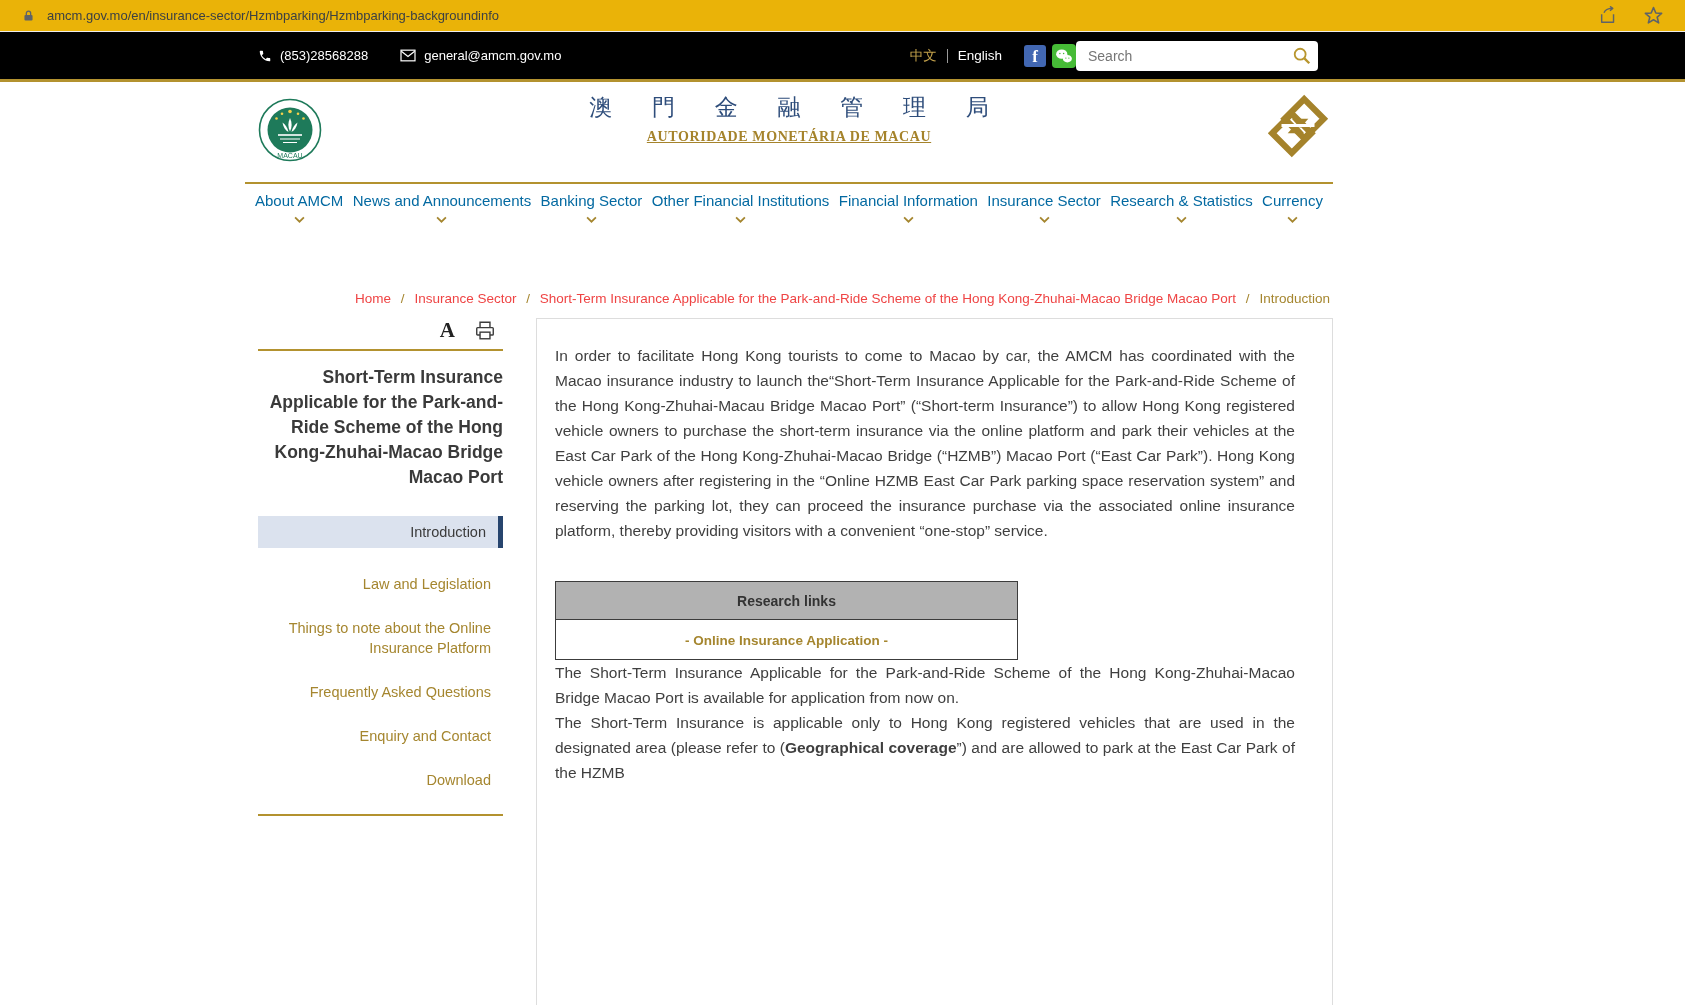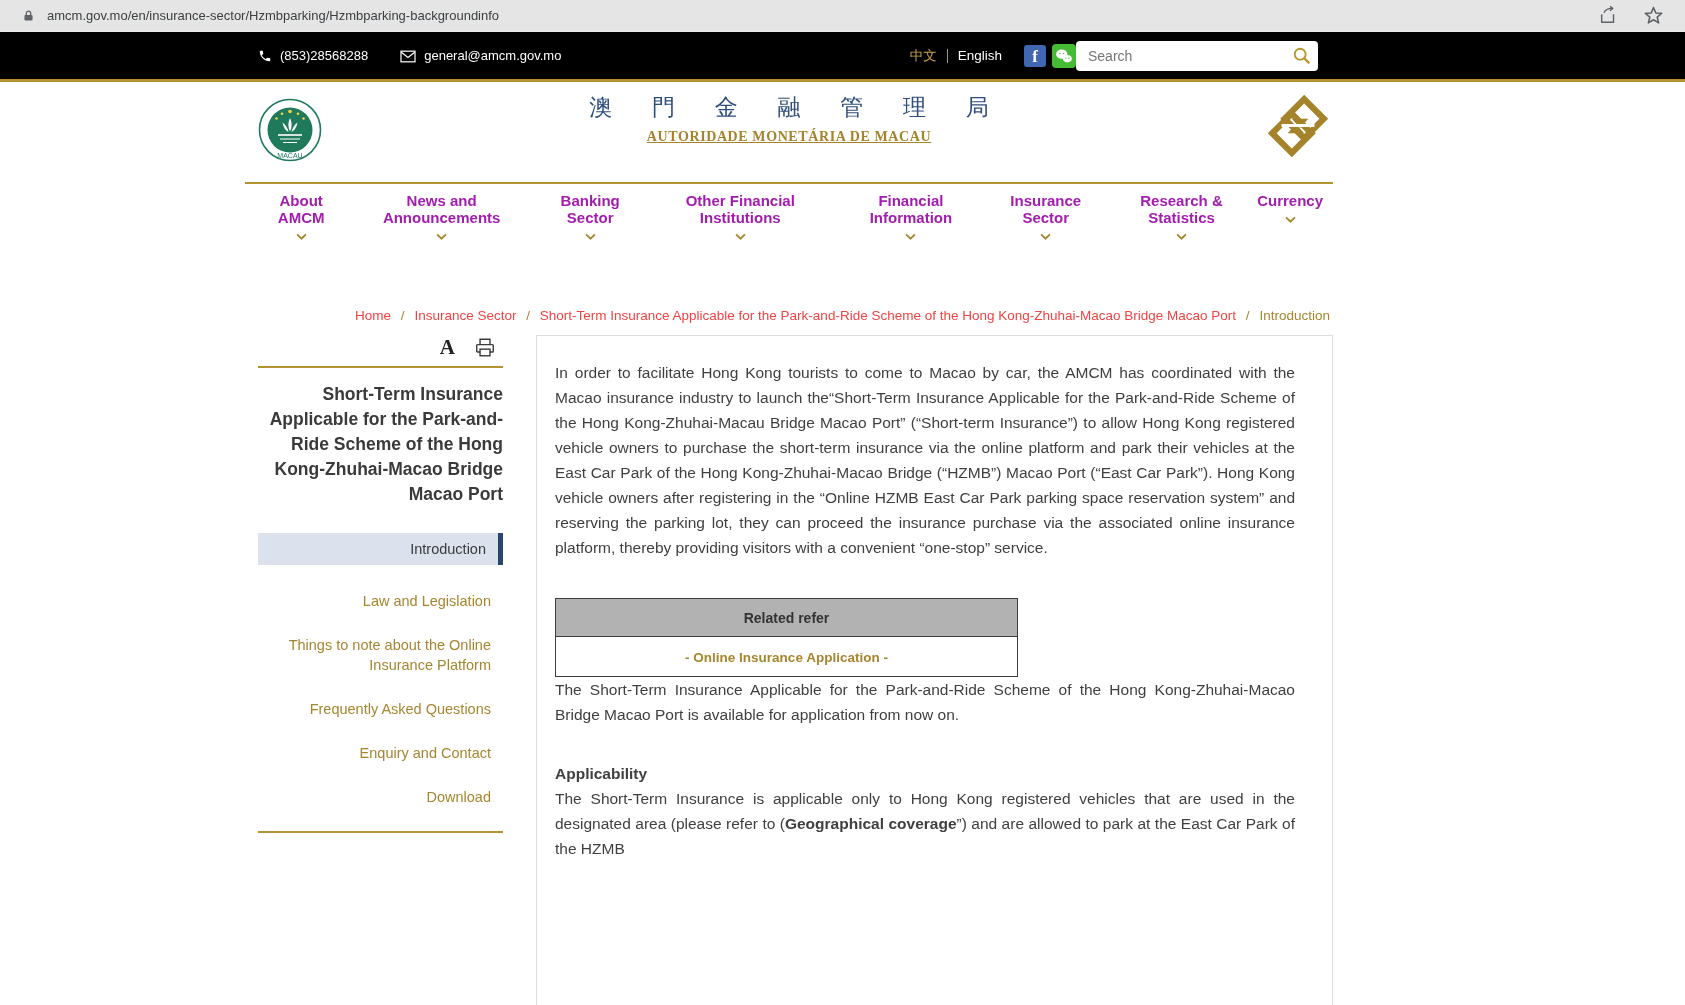--- a/index.html
+++ b/index.html
@@ -1,31 +1,31 @@
 <!DOCTYPE html>
 <html lang="en"><head>
 <meta charset="utf-8">
 <style>
   * { margin:0; padding:0; box-sizing:border-box; }
   html,body { width:1685px; height:1005px; overflow:hidden; background:#fff;
               font-family:"Liberation Sans", sans-serif; }
 
   
-  .browser-bar { height:32px; background:#e5e5e5; border-bottom:1px solid #ececec;
+  .browser-bar { height:32px; background:#eab308; border-bottom:1px solid #ececec;
                  display:flex; align-items:center; padding:0 22px; }
   .browser-bar .url { color:#3c4043; font-size:13px; margin-left:12px; flex:1;
                       white-space:nowrap; overflow:hidden; }
   .browser-actions { display:flex; align-items:center; gap:26px; }
 
   
   .topbar { height:50px; background:#000; border-bottom:3px solid #b3922f;
             display:flex; align-items:center; }
   .topbar-inner { width:1088px; margin-left:245px; display:flex; align-items:center; }
   .contact-group { display:flex; align-items:center; gap:32px; padding-left:13px; color:#fff; font-size:13px; }
-  .contact-item { display:flex; align-items:flex-end; gap:8px; cursor:pointer; }
+  .contact-item { display:flex; align-items:center; gap:8px; cursor:pointer; }
   .topbar-right { margin-left:auto; display:flex; align-items:center; }
   .lang { font-size:13.5px; text-decoration:none; cursor:pointer; }
   .lang.zh { color:#c4a24b; }
   .lang.en { color:#fff; margin-left:0; }
   .lang-sep { width:1px; height:14px; background:#9a9a9a; margin:0 10px; display:inline-block; }
   .fb-badge { width:22px; height:22px; background:#4267b2; border-radius:3px; color:#fff;
               font-family:"Liberation Serif", serif; font-weight:bold; font-size:17px;
               display:flex; align-items:flex-end; justify-content:center; line-height:21px;
               margin-left:22px; cursor:pointer; }
   .wechat-badge { width:24px; height:24px; background:#46bb36; border-radius:4px;
@@ -46,21 +46,21 @@
   .site-title .zh { font-family:"Liberation Serif", serif; color:#2e4d7b; font-size:23px;
                     letter-spacing:17px; margin-right:-17px; display:block; }
   .site-title .pt { font-family:"Liberation Serif", serif; color:#a5832b; font-weight:bold;
                     font-size:14px; letter-spacing:0.6px; display:block; margin-top:6px;text-decoration:underline; }
   .amcm-logo { position:absolute; right:4px; top:12px; }
 
   
   .main-nav { width:1088px; margin-left:245px; border-top:2px solid #b3922f;
               display:flex; justify-content:space-between; padding:8px 10px 6px 10px; }
   .nav-item { text-align:center; cursor:pointer; }
-  .nav-item .nav-label { font-size:15px; color:#a21caf; display:block;font-weight:bold; }
+  .nav-item .nav-label { font-size:15px; color:#0369a1; display:block; }
   .nav-item svg { margin-top:5px; }
 
   
   .breadcrumb { margin-top:58px; text-align:center; font-size:13.5px; color:#a5862f; }
   .breadcrumb a { color:#ef4444; text-decoration:none; cursor:pointer; }
   .breadcrumb .sep { margin:0 6px; }
 
   
   .content-row { width:1088px; margin-left:245px; margin-top:12px; display:flex; align-items:flex-start; }
 
@@ -298,29 +298,28 @@
     </ul>
     <hr class="gold-hr">
   </aside>
 
   <section class="main-box">
     <p class="content-paragraph">In order to facilitate Hong Kong tourists to come to Macao by car, the AMCM has coordinated with the Macao insurance industry to launch the“Short-Term Insurance Applicable for the Park-and-Ride Scheme of the Hong Kong-Zhuhai-Macau Bridge Macao Port” (“Short-term Insurance”) to allow Hong Kong registered vehicle owners to purchase the short-term insurance via the online platform and park their vehicles at the East Car Park of the Hong Kong-Zhuhai-Macao Bridge (“HZMB”)  Macao Port (“East Car Park”). Hong Kong vehicle owners after registering in  the “Online HZMB East Car Park parking space reservation system” and reserving the parking lot, they can proceed the insurance purchase via the associated online insurance platform, thereby providing visitors with a convenient “one-stop” service.</p>
 
     <table class="related-links">
       <thead>
         <tr>
-            <th>Related refer</th>
+            <th>Research links</th>
           </tr>
       </thead>
       <tbody>
         <tr>
           <td><a>- Online Insurance Application -</a></td>
         </tr>
       </tbody>
     </table>
 
     <p class="section-text">The Short-Term Insurance Applicable for the Park-and-Ride Scheme of the Hong Kong-Zhuhai-Macao Bridge Macao Port is available for application from now on.</p>
 
-    <h4 class="section-heading">Applicability</h4>
     <p class="section-text"><span>The Short-Term Insurance is applicable only to Hong Kong registered vehicles that are used in the designated area (please refer to (</span><strong>Geographical coverage</strong><span>”) and are allowed to park at the East Car Park of the HZMB</span></p>
   </section>
 
 </div>
 
 </body></html>

